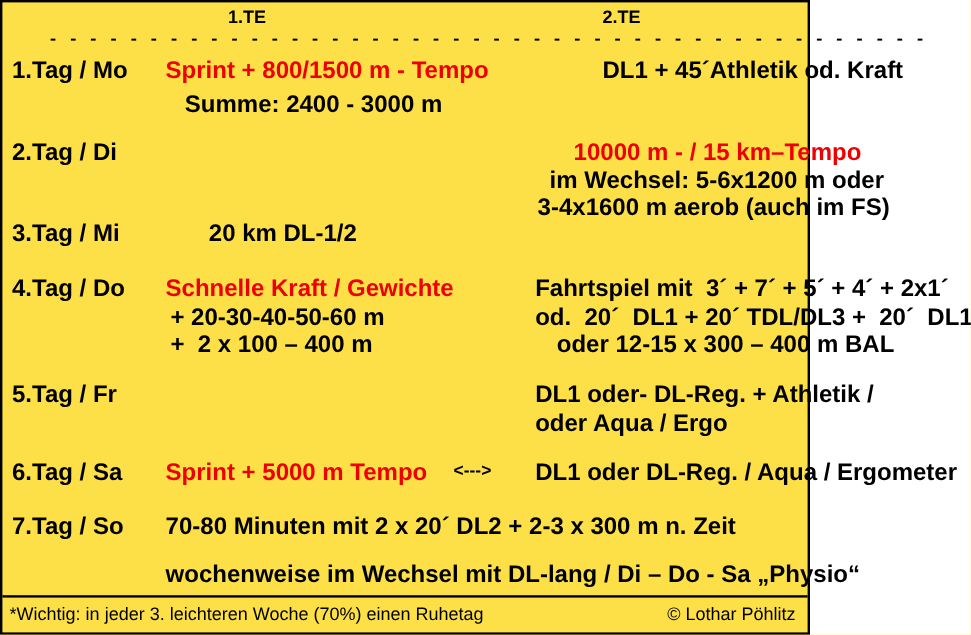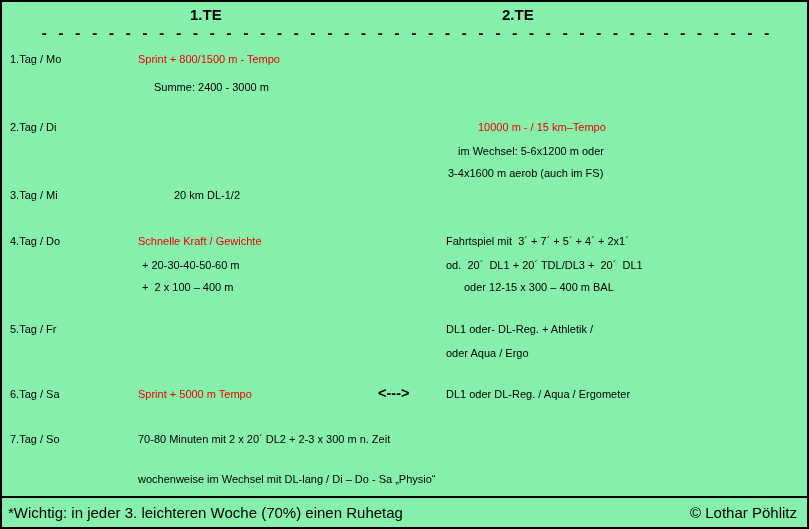--- a/index.html
+++ b/index.html
@@ -9,25 +9,25 @@
   body {
     width: 809px;
     height: 529px;
     background: #ffffff;
     font-family: "Liberation Sans", sans-serif;
     color: #000000;
     overflow: hidden;
   }
   .page {
     position: relative;
-    width: 809px;
+    width: 675px;
     height: 529px;
     box-sizing: border-box;
     border: 2px solid #000000;
-    background: #86efac;
+    background: #fde047;
   }
   
   .header-row {
     position: absolute;
     top: 4px;
     left: 0;
     width: 100%;
     height: 22px;
   }
   .hdr {
@@ -51,22 +51,22 @@
     letter-spacing: 0px;
     overflow: hidden;
     white-space: nowrap;
     color: #000000;
     font-family: "Liberation Mono", monospace;
   }
 
   
   .t {
     position: absolute;
-    font-size: 11px;
-    font-weight: normal;
+    font-size: 20px;
+    font-weight: bold;
     line-height: 19px;
     white-space: pre;
     color: #000000;
   }
   .red { color: #ee0000; }
   .daycol { left: 8px; }
 
   
   .footer-line {
     position: absolute;
@@ -103,20 +103,21 @@
 
   <div class="header-row">
     <span class="hdr hdr-te1">1.TE</span>
     <span class="hdr hdr-te2">2.TE</span>
   </div>
   <div class="dashline">- - - - - - - - - - - - - - - - - - - - - - - - - - - - - - - - - - - - - - - - - - - - - - - - - - - - - - - - - - - - -</div>
 
   <div class="t daycol" style="top:48px">1.Tag / Mo</div>
   <div class="t red" style="top:48px; left:136px">Sprint + 800/1500 m - Tempo</div>
   <div class="t" style="top:76px; left:152px">Summe: 2400 - 3000 m</div>
+  <div class="t" style="top:48px; left:500px">DL1 + 45´Athletik od. Kraft</div>
 
   <div class="t daycol" style="top:116px">2.Tag / Di</div>
   <div class="t red" style="top:116px; left:476px">10000 m - / 15 km–Tempo</div>
   <div class="t" style="top:140px; left:456px">im Wechsel: 5-6x1200 m oder</div>
   <div class="t" style="top:162px; left:446px">3-4x1600 m aerob (auch im FS)</div>
 
   <div class="t daycol" style="top:184px">3.Tag / Mi</div>
   <div class="t" style="top:184px; left:172px">20 km DL-1/2</div>
 
   <div class="t daycol" style="top:230px">4.Tag / Do</div>

